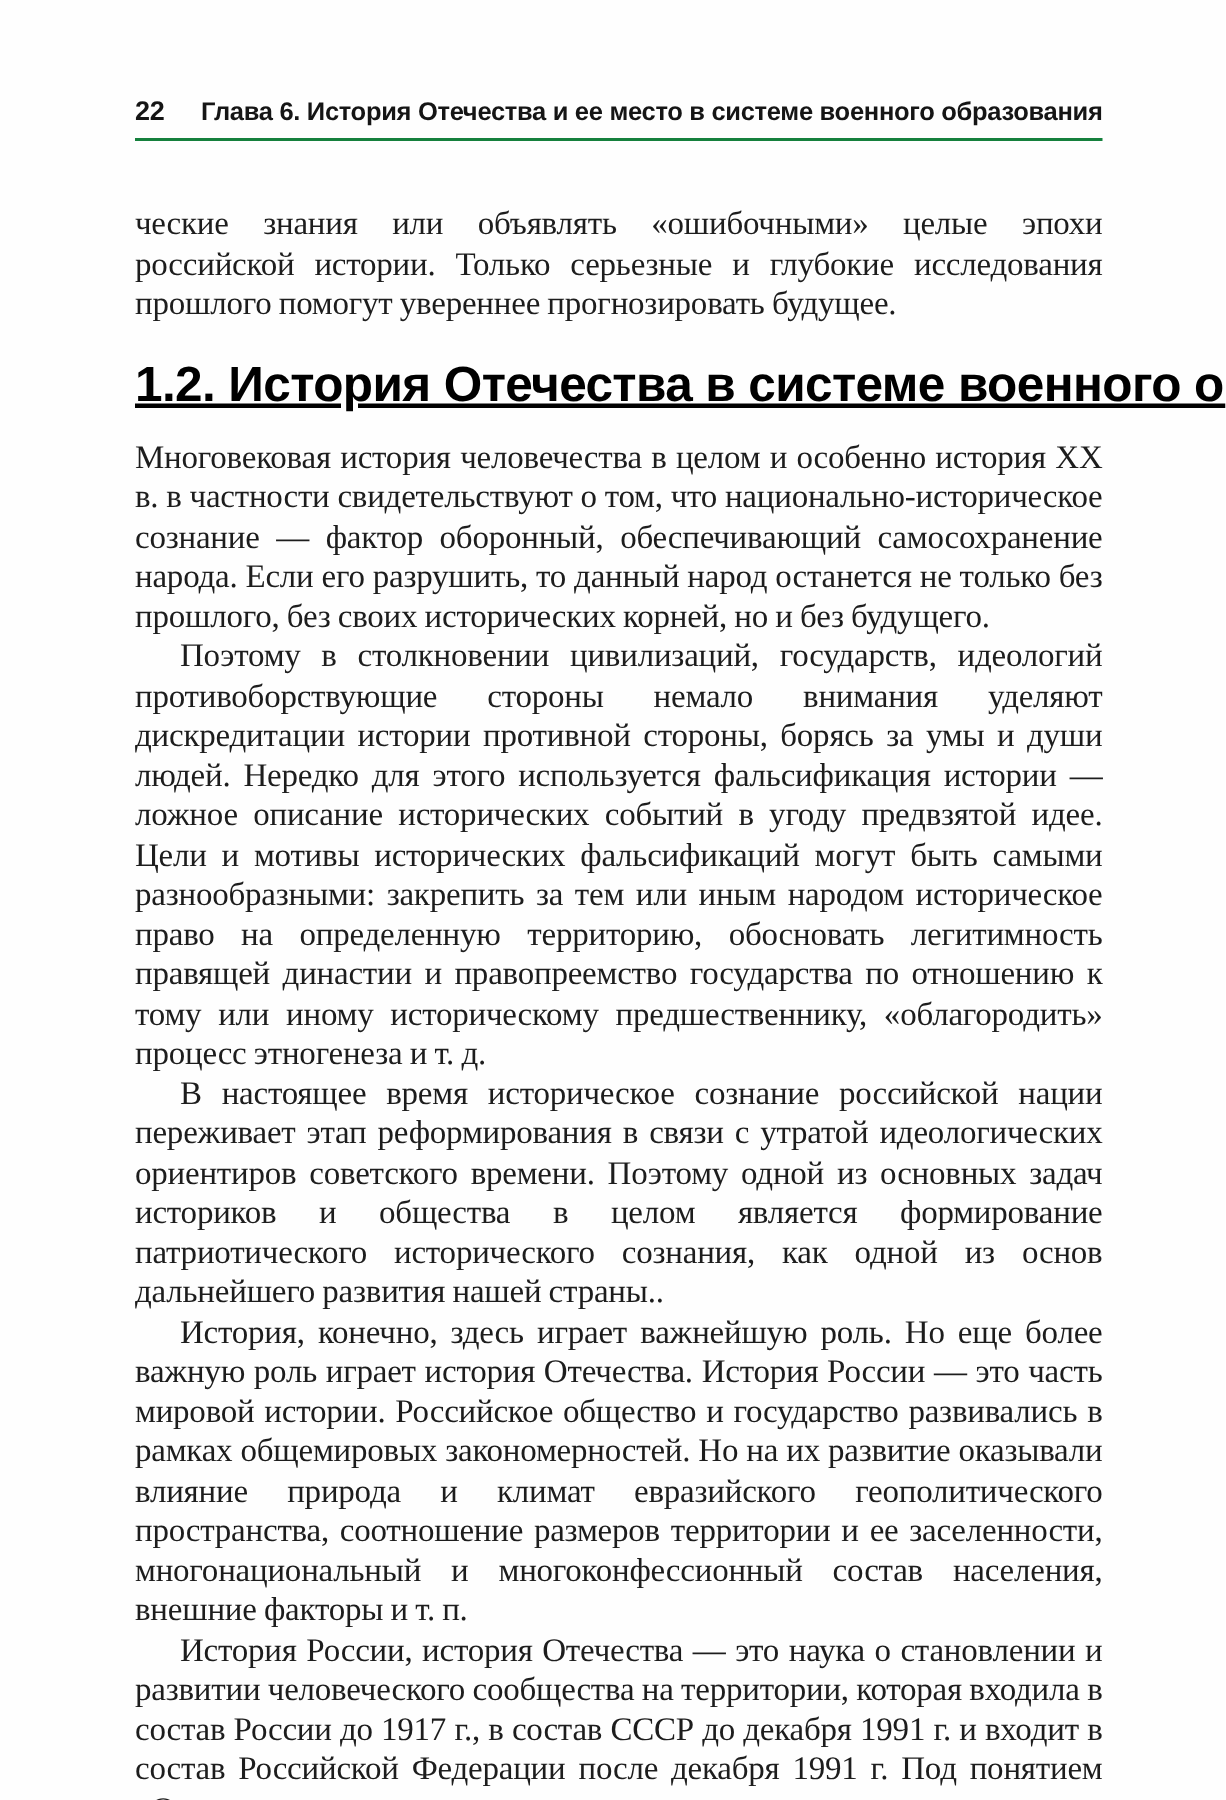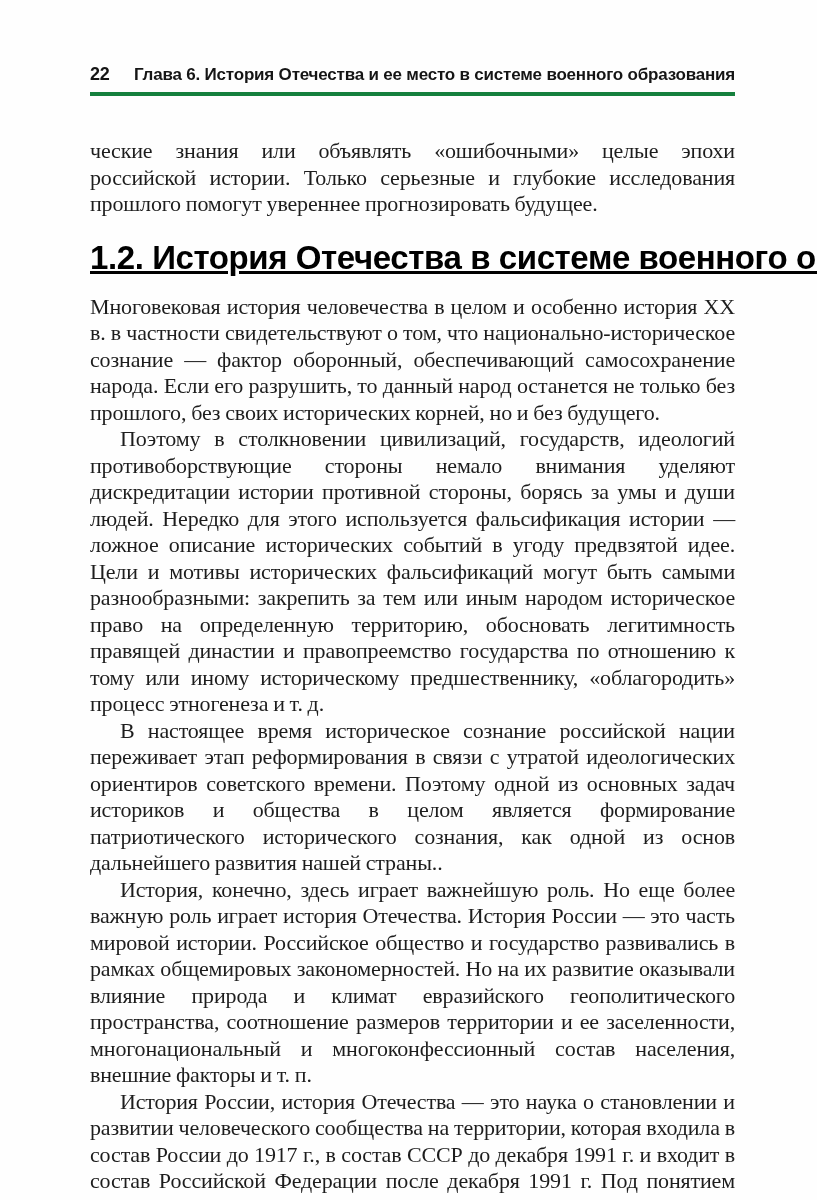--- a/index.html
+++ b/index.html
@@ -18,21 +18,21 @@
   }
 
   .page-header {
     display: flex;
     justify-content: space-between;
     align-items: baseline;
     font-family: "Liberation Sans", "DejaVu Sans", sans-serif;
     font-weight: 700;
     font-size: 17px;
     color: #151515;
-    border-bottom: 4px solid #15803d;
+    border-bottom: 2px solid #15803d;
     padding-bottom: 7px;
     letter-spacing: -0.2px;
   }
   .page-number { font-size: 18px; }
   .running-title { text-align: right; }
 
   .page-body { margin-top: 42px; }
 
   .para {
     margin: 0;

